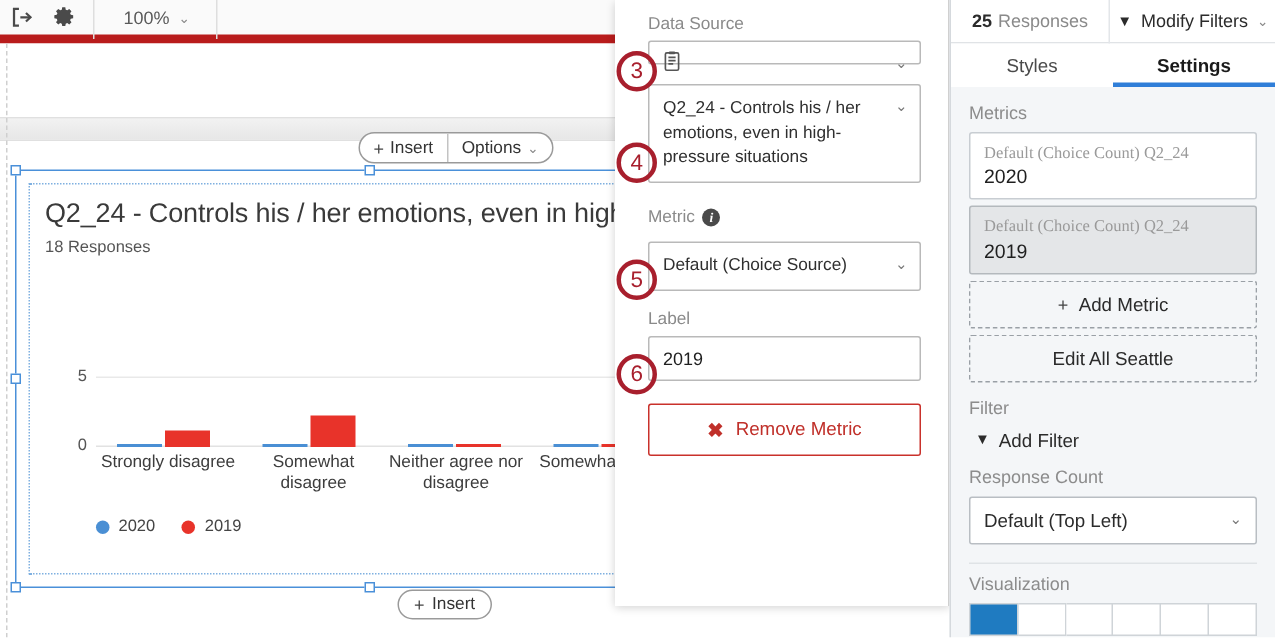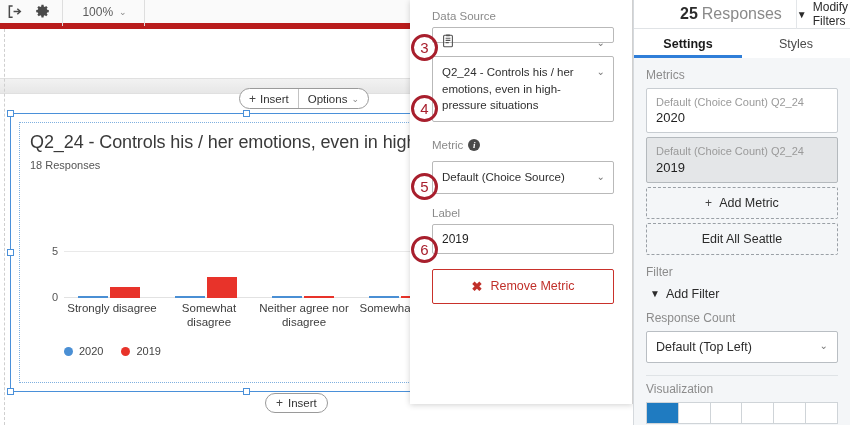--- a/index.html
+++ b/index.html
@@ -176,23 +176,23 @@
   
   .sidebar {
     position: absolute; left: 633px; top: 0; width: 217px; height: 425px;
     background: #f4f6f8; border-left: 1px solid #d5d9dd;
   }
   .sb-topbar {
     height: 29px; display: flex; align-items: center;
     background: #fff; border-bottom: 1px solid #e0e3e6;
   }
   .resp-count {
-    flex: 0 0 auto; padding: 0 14px; font-size: 16px; color: #8a8a8a;
+    flex: 0 0 auto; padding: 0 14px; font-size: 12px; color: #8a8a8a;
     border-right: 1px solid #e3e6e9; height: 29px; display: flex;
-    align-items: center; gap: 4px; margin-left: 32px;
+    align-items: center; gap: 4px;
   }
   .resp-num { color: #2b2b2b; font-weight: bold; }
   .modify-filters {
     flex: 1; display: flex; align-items: center; justify-content: center;
     gap: 6px; font-size: 12px; color: #2b2b2b;
   }
   .funnel { font-size: 10px; }
   .sb-tabs { display: flex; background: #fff; height: 29px; }
   .sb-tab {
     flex: 1; display: flex; align-items: center; justify-content: center;
@@ -203,21 +203,21 @@
     content: ""; position: absolute; left: 0; right: 0; bottom: 0;
     height: 3px; background: #2f7ed8;
   }
   .sb-body { padding: 10px 12px 0 12px; }
   .sb-section-label { font-size: 12px; color: #8c8c8c; margin-bottom: 6px; }
   .metric-card {
     border: 1px solid #c8cdd2; border-radius: 2px; background: #fff;
     padding: 6px 9px 7px 9px; margin-bottom: 4px;
   }
   .metric-card.selected { background: #e4e6e8; border-color: #b4b9bd; }
-  .metric-card .m-top { font-size: 11px; color: #9a9a9a; line-height: 1.3; }
+  .metric-card .m-top { font-size: 11px; color: #9a9a9a; line-height: 1.3; font-family: Liberation Serif, serif; }
   .metric-card .m-val { font-size: 13px; color: #1f1f1f; margin-top: 1px; }
   .dashed-btn {
     border: 1px dashed #9aa0a6; border-radius: 2px; background: transparent;
     text-align: center; font-size: 12.5px; color: #2b2b2b; padding: 8px 0;
     margin-top: 4px; display: flex; align-items: center;
     justify-content: center; gap: 7px;
   }
   .sb-divider { height: 1px; background: #dfe3e6; margin: 12px 0 0 0; }
   .add-filter {
     font-size: 12.5px; color: #2b2b2b; display: flex; align-items: center;
@@ -391,25 +391,25 @@
         <span>Responses</span>
       </div>
       <div class="modify-filters">
         <span class="funnel">▼</span>
         <span>Modify Filters</span>
         <span class="chev">⌄</span>
       </div>
     </div>
 
     <div class="sb-tabs">
+      <div class="sb-tab">
+        <span>Styles</span>
+      </div>
       <div class="sb-tab active">
         <span>Settings</span>
-      </div>
-      <div class="sb-tab">
-        <span>Styles</span>
       </div>
     </div>
 
     <div class="sb-body">
       <div class="sb-section-label">Metrics</div>
 
       <div class="metric-card">
         <div class="m-top">Default (Choice Count) Q2_24</div>
         <div class="m-val">2020</div>
       </div>

